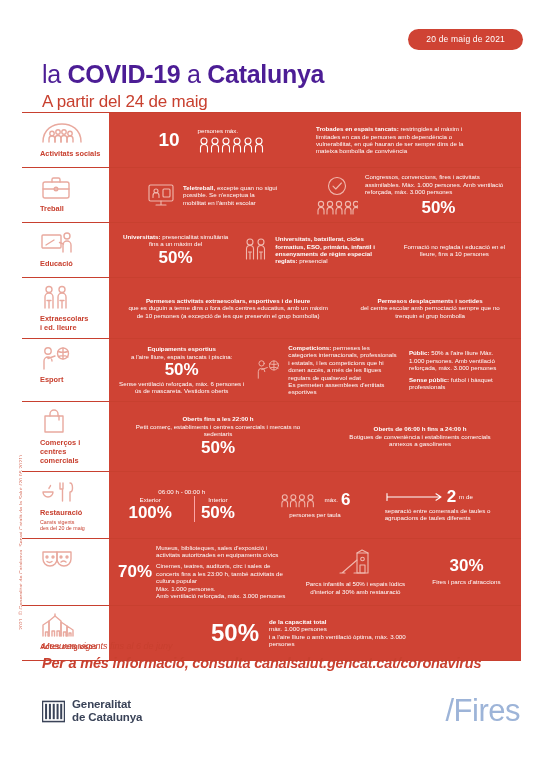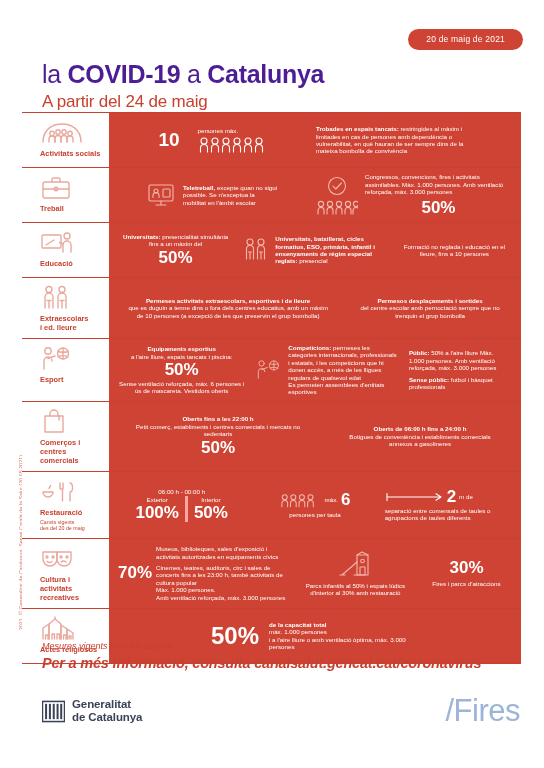--- a/index.html
+++ b/index.html
@@ -501,21 +501,21 @@
         </div>
         <div class="catlabel">Restauració</div>
         <div class="catsub" style="white-space:pre-line;">Canvis vigents
 des del 20 de maig</div>
       </div>
       <div class="content">
         <div class="cell" style="width:34%;justify-content:center;">
           <div style="text-align:center;">
             <div class="small">06:00 h - 00:00 h</div>
             <div style="display:flex;align-items:stretch;margin-top:1px;">
-              <div style="padding-right:6px;border-right:3px solid #fca5a5;">
+              <div style="padding-right:22px;border-right:1px solid #fca5a5;">
                 <div class="small">Exterior</div>
                 <div class="big">100%</div>
               </div>
               <div style="padding-left:6px;">
                 <div class="small">Interior</div>
                 <div class="big">50%</div>
               </div>
             </div>
           </div>
         </div>
@@ -560,22 +560,20 @@
             <path class="stroke" d="M3 6h14v7c0 4-3 7-7 7s-7-3-7-7z"></path>
             <circle class="stroke" cx="7" cy="11" r="1"></circle>
               <circle class="stroke" cx="13" cy="11" r="1"></circle>
             <path class="stroke" d="M7 15.5c1.6 1.2 3.4 1.2 5 0"></path>
             <path class="stroke" d="M17 6h14v7c0 4-3 7-7 7s-7-3-7-7z"></path>
             <circle class="stroke" cx="21" cy="11" r="1"></circle>
               <circle class="stroke" cx="27" cy="11" r="1"></circle>
             <path class="stroke" d="M21 16c1.6-1.2 3.4-1.2 5 0"></path>
           </svg>
         </div>
-        <div class="catlabel" style="white-space:pre-line;">Cultura i activitats
-recreatives</div>
       </div>
       <div class="content">
         <div class="cell" style="width:45%;">
           <div class="big" style="margin-right:4px;flex:0 0 auto;">70%</div>
           <div>
             <div class="small" style="max-width:156px;">Museus, biblioteques, sales d'exposició i activitats autoritzades en equipaments cívics</div>
             <div class="gap"></div>
             <div class="small" style="max-width:156px;white-space:pre-line;">Cinemes, teatres, auditoris, circ i sales de concerts fins a les 23:00 h, també activitats de cultura popular
 Màx. 1.000 persones.
 Amb ventilació reforçada, màx. 3.000 persones</div>

